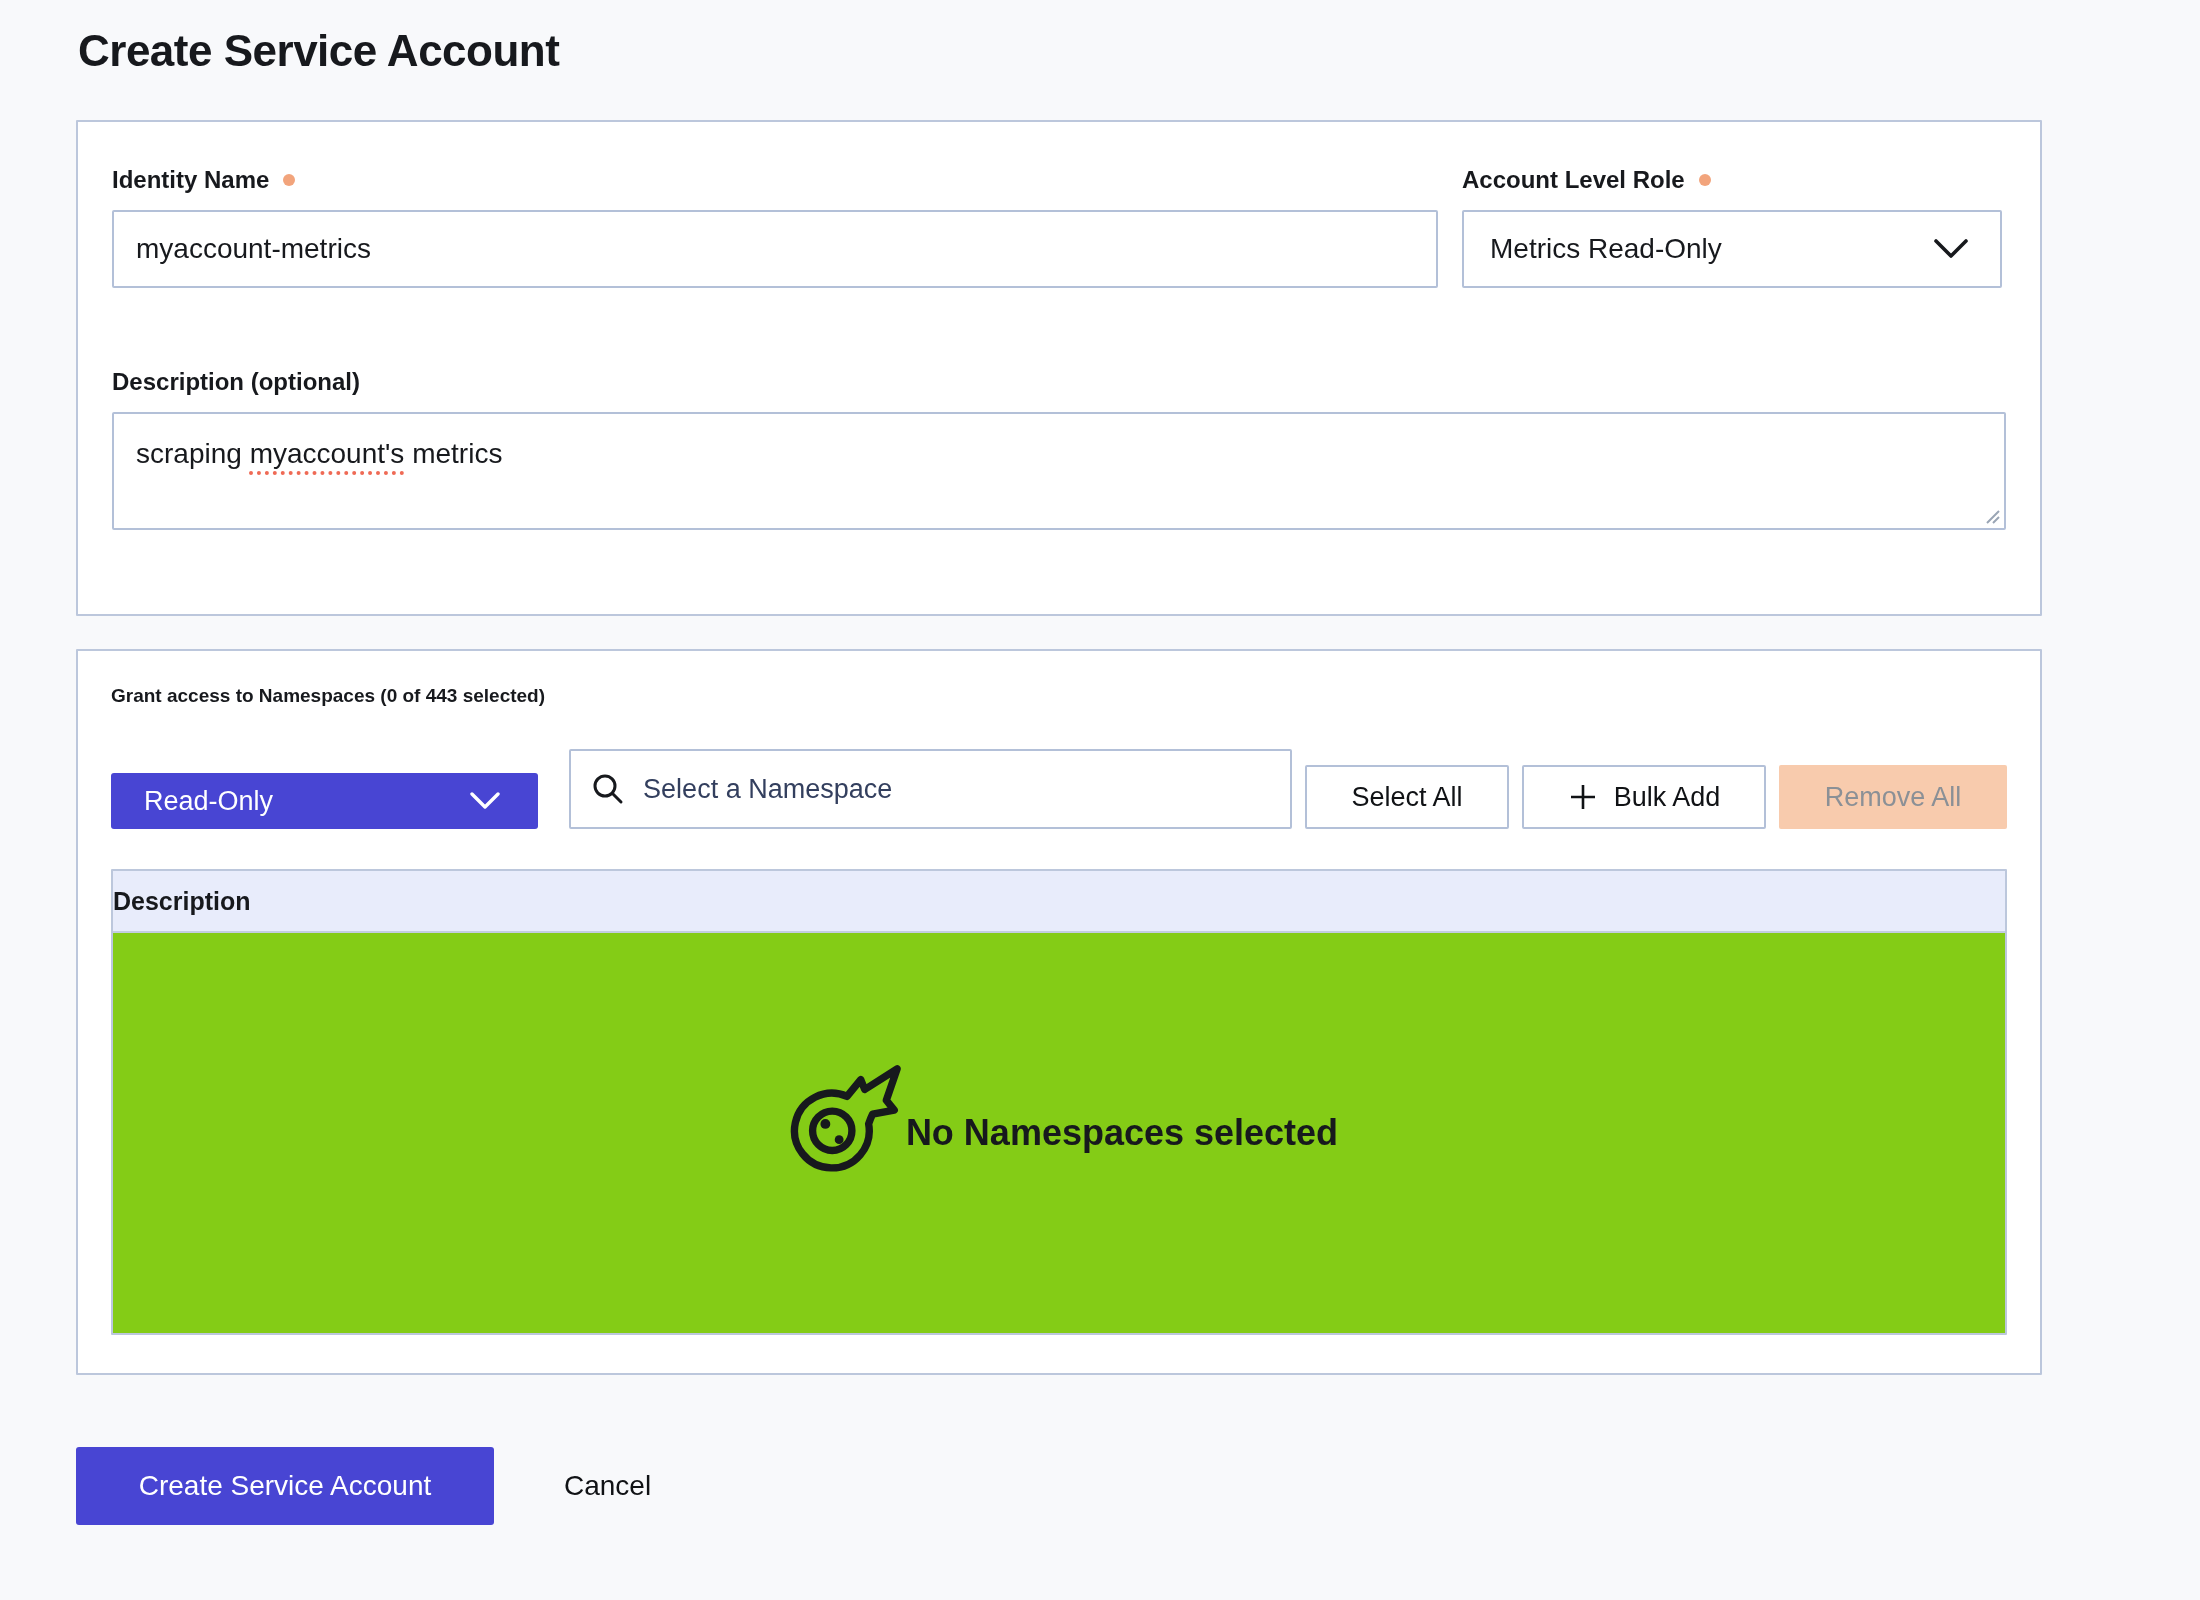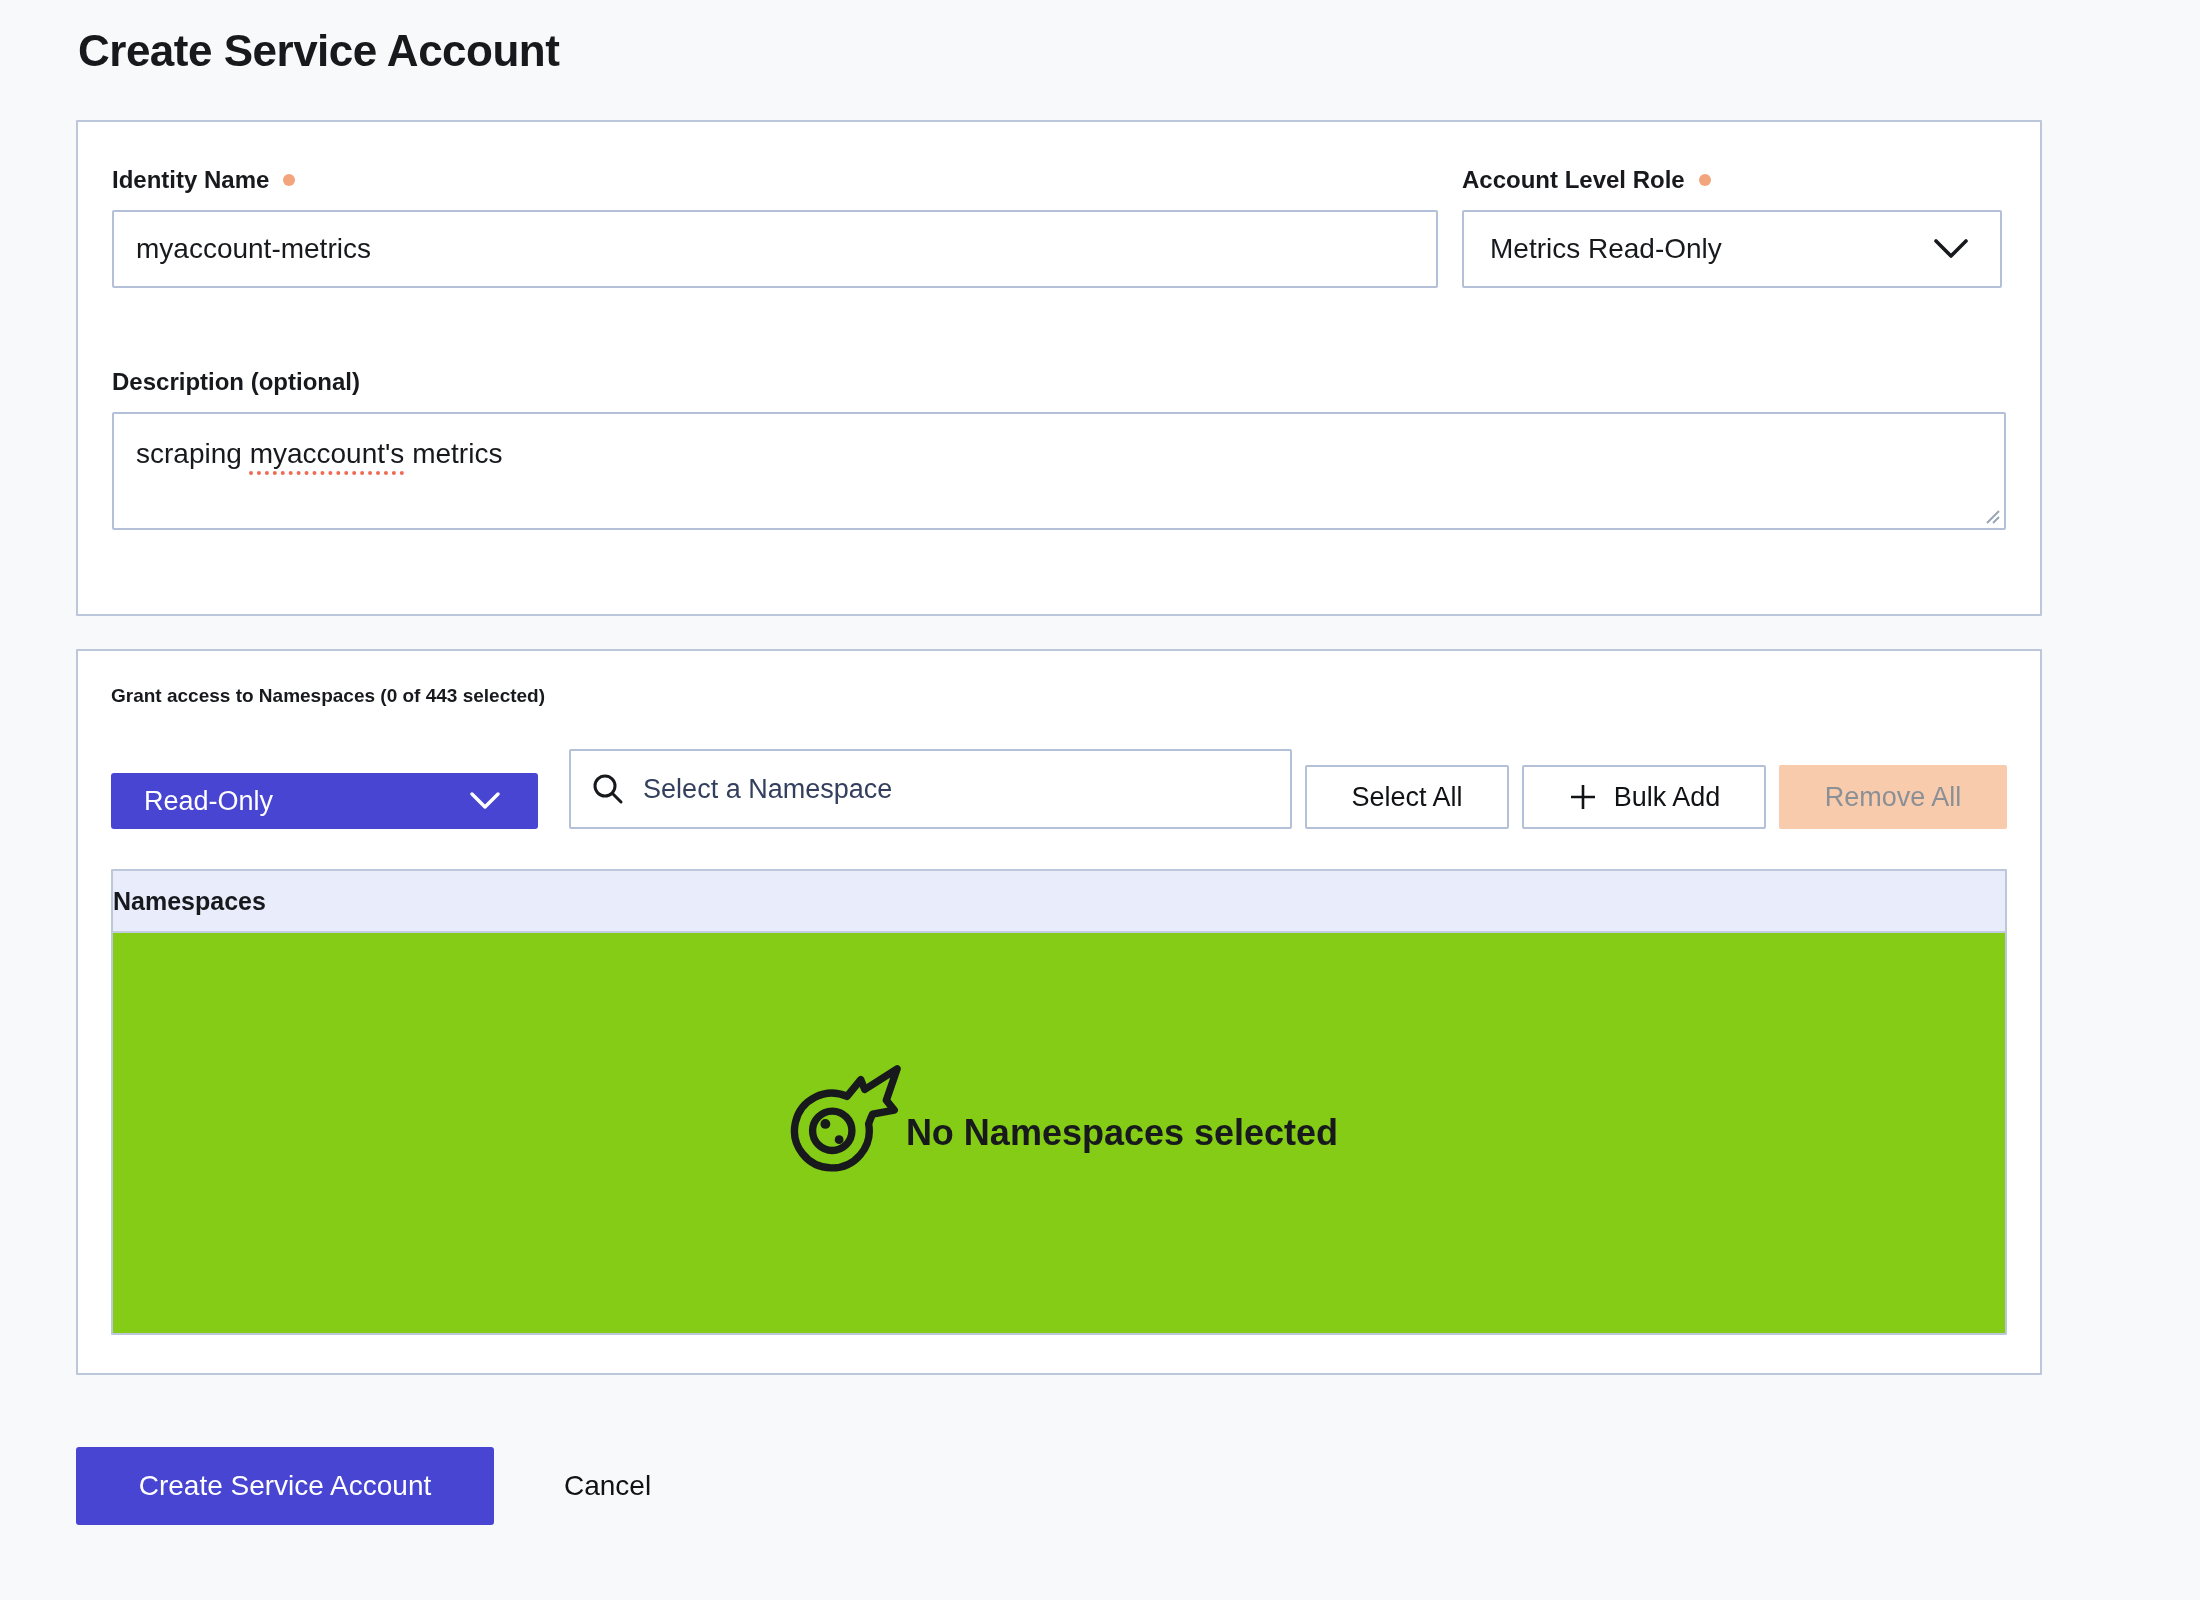--- a/index.html
+++ b/index.html
@@ -221,21 +221,21 @@
         <span>Bulk Add</span>
       </button>
 
       <button class="btn btn-remove-all" aria-disabled="true">
         <span>Remove All</span>
       </button>
     </div>
 
     <div class="ns-table">
       <div class="ns-thead">
-        <div class="th-permissions">Namespaces</div>
+        <div class="th-permissions">Description</div>
       </div>
       <div class="ns-tbody">
         <span class="comet" style="line-height:0;">
           <svg width="118" height="112" viewBox="0 0 120 112">
             <path d="M 60 33 L 74 16 L 78 26 L 111 5 L 100 37 L 108 47 L 86 51 C 84 55 83 58 82 61 A 38 38 0 1 1 60 33 Z" fill="none" stroke="#17191d" stroke-width="7.5" stroke-linejoin="round" stroke-linecap="round"></path>
             <circle cx="45" cy="68" r="20" fill="none" stroke="#17191d" stroke-width="7.5"></circle>
             <circle cx="38" cy="61" r="5" fill="#17191d"></circle>
             <circle cx="52" cy="77" r="4.5" fill="#17191d"></circle>
           </svg>
         </span>

